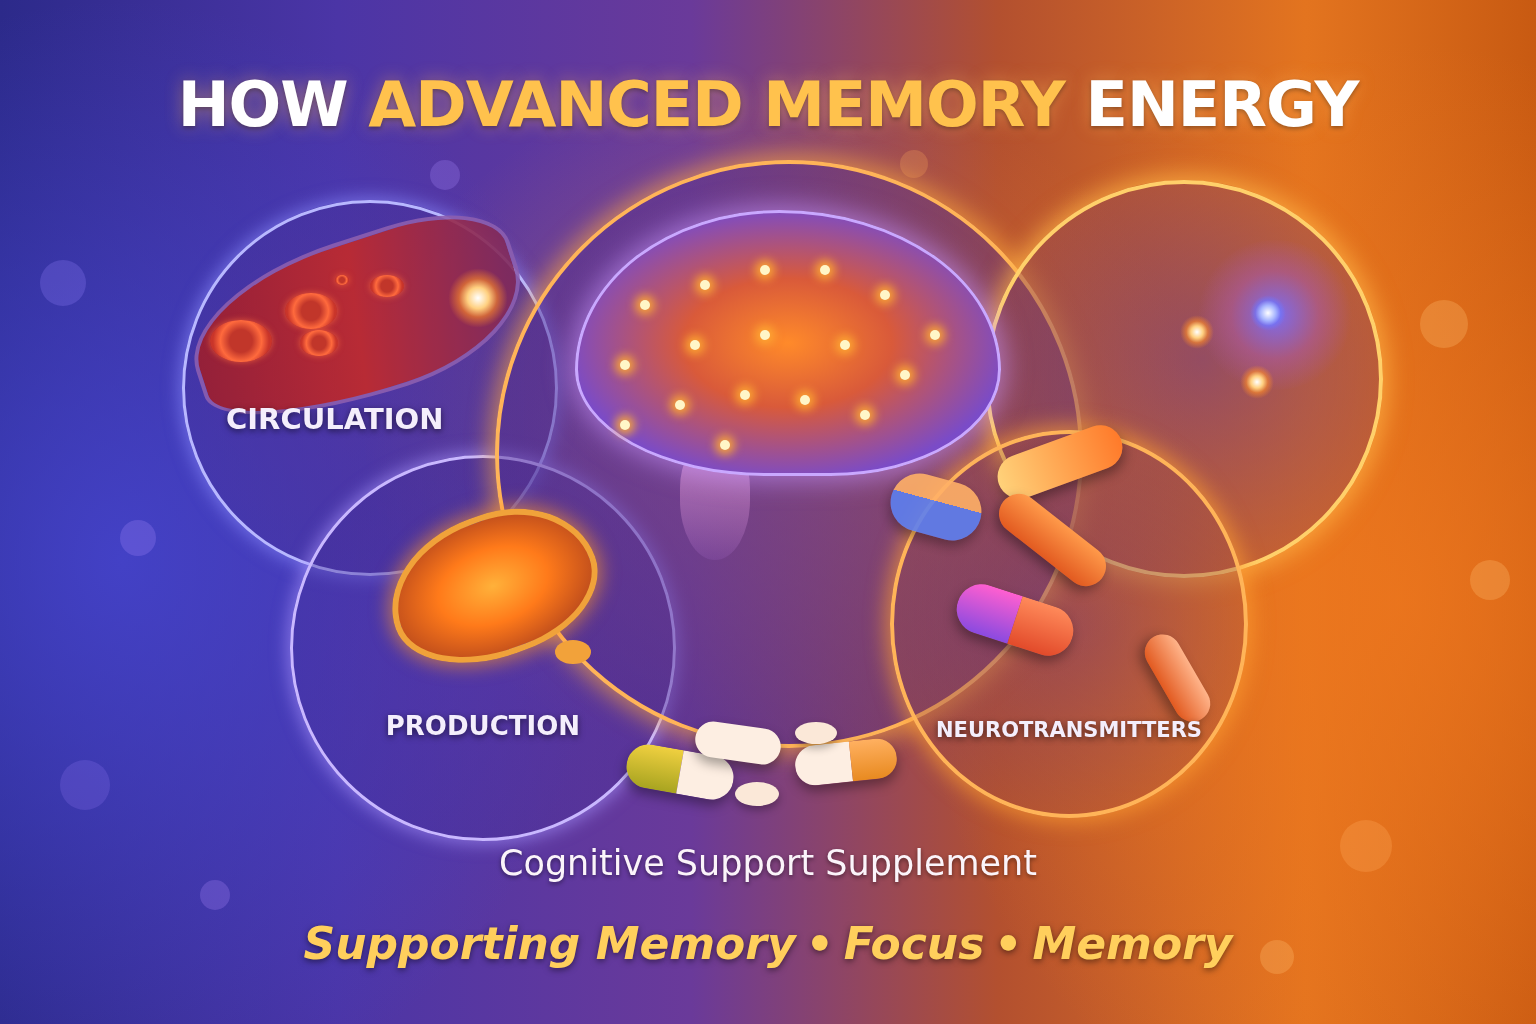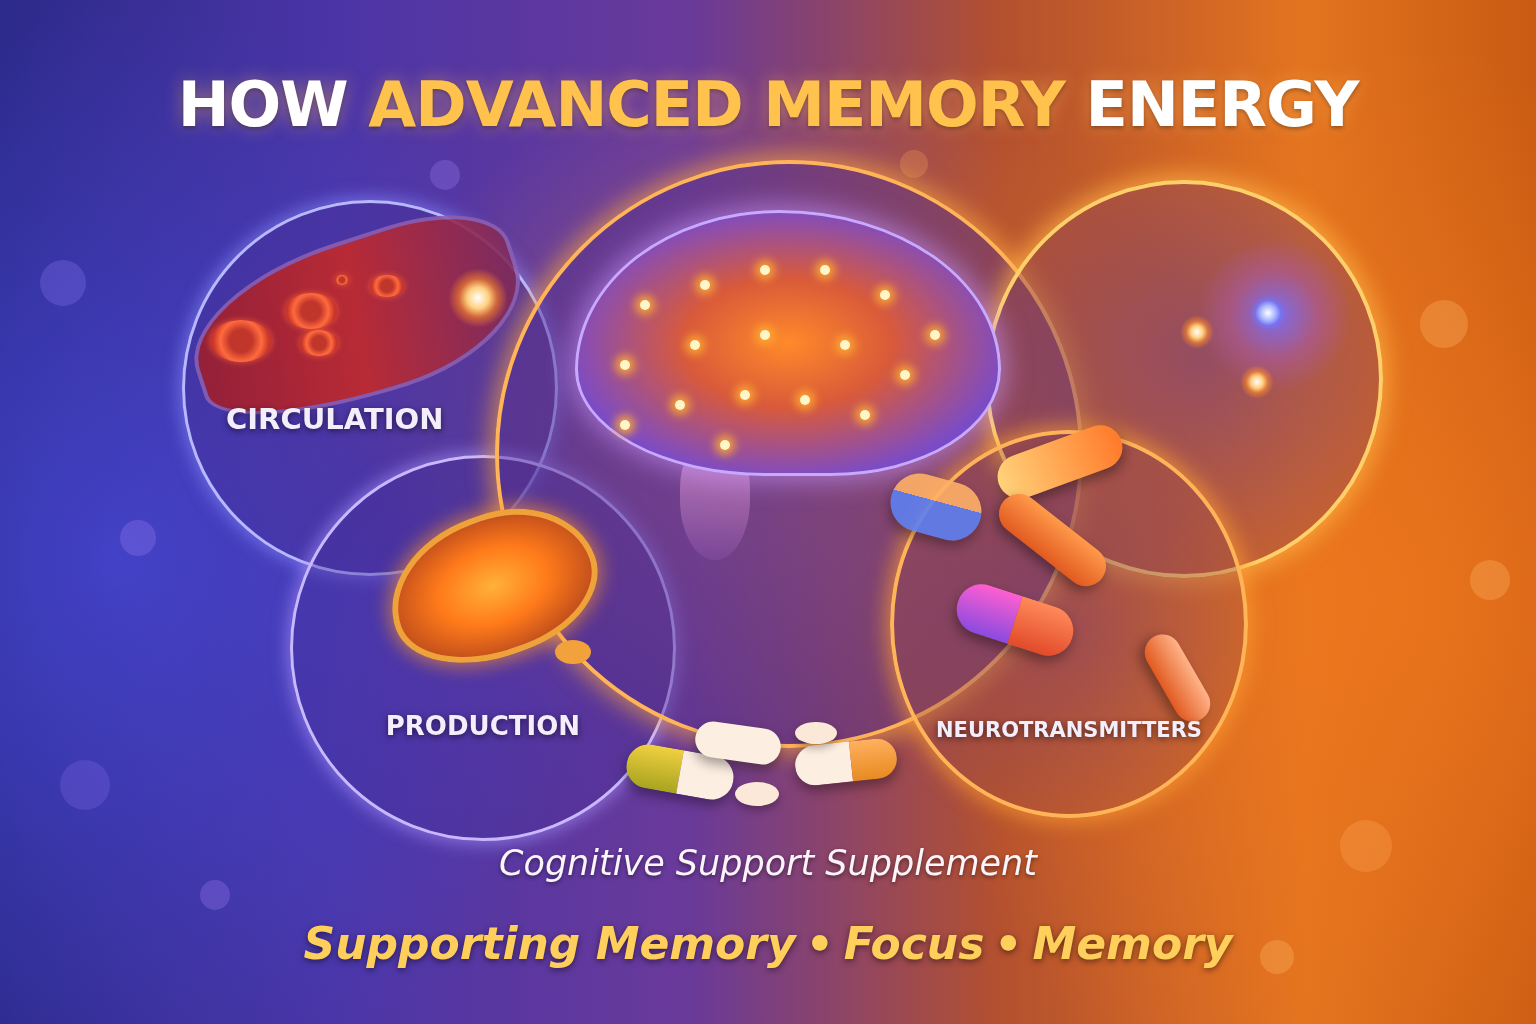--- a/index.html
+++ b/index.html
@@ -88,21 +88,21 @@
 
   
   .pill { position: absolute; border-radius: 999px; overflow: hidden;
     box-shadow: 0 6px 12px rgba(0,0,0,0.35); }
   .pill .h { position: absolute; top: 0; bottom: 0; }
   .tablet { position: absolute; border-radius: 50%; background: #fbe8d8;
     box-shadow: 0 4px 8px rgba(0,0,0,0.3); }
 
   .subtitle {
     position: absolute; left: 0; right: 0; top: 843px; text-align: center;
-    font-family: "DejaVu Sans", sans-serif; font-style: italic; font-size: 35px;
+    font-family: "DejaVu Sans", sans-serif; font-size: 35px;
     color: #fbf4fa; text-shadow: 0 2px 4px rgba(0,0,0,0.45);
   }
   .tagline {
     position: absolute; left: 0; right: 0; top: 918px; text-align: center;
     font-family: "DejaVu Sans", sans-serif; font-style: italic; font-weight: bold; font-size: 44px;
     color: #ffcf5c; text-shadow: 0 2px 6px rgba(0,0,0,0.5);
   }
   .tagline .dot { margin: 0 10px; }
 </style>
 </head>

